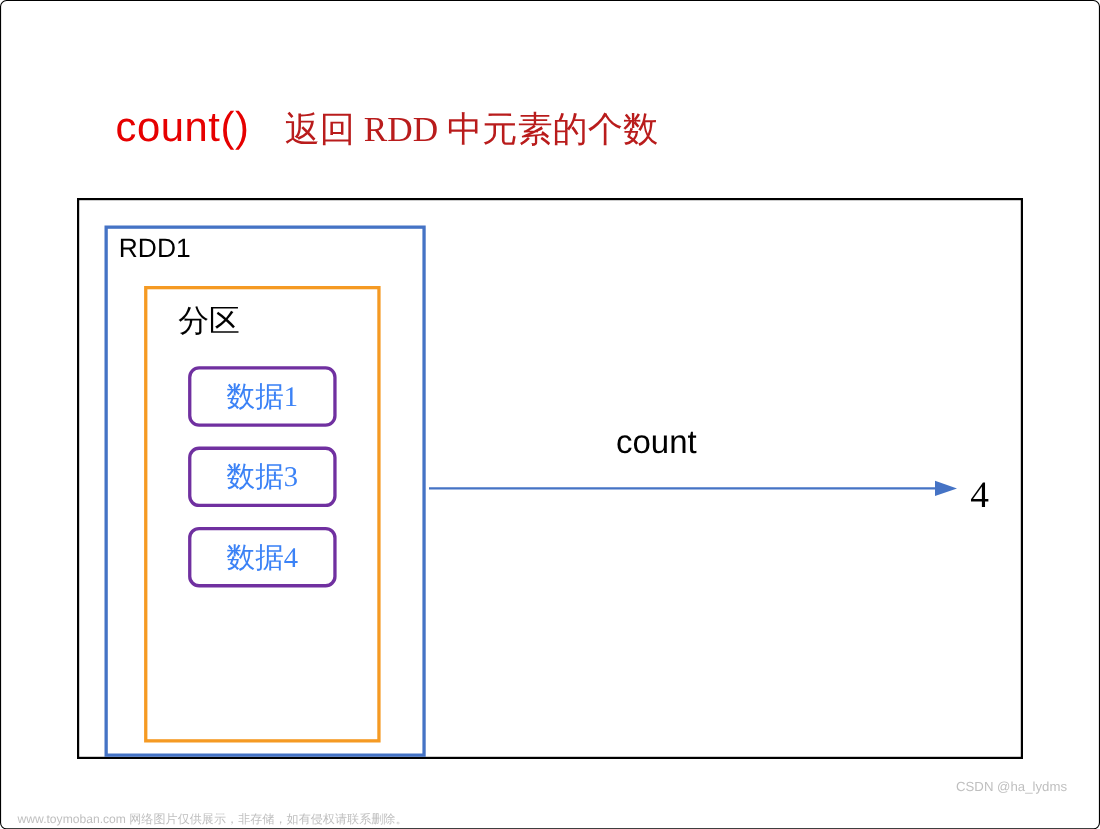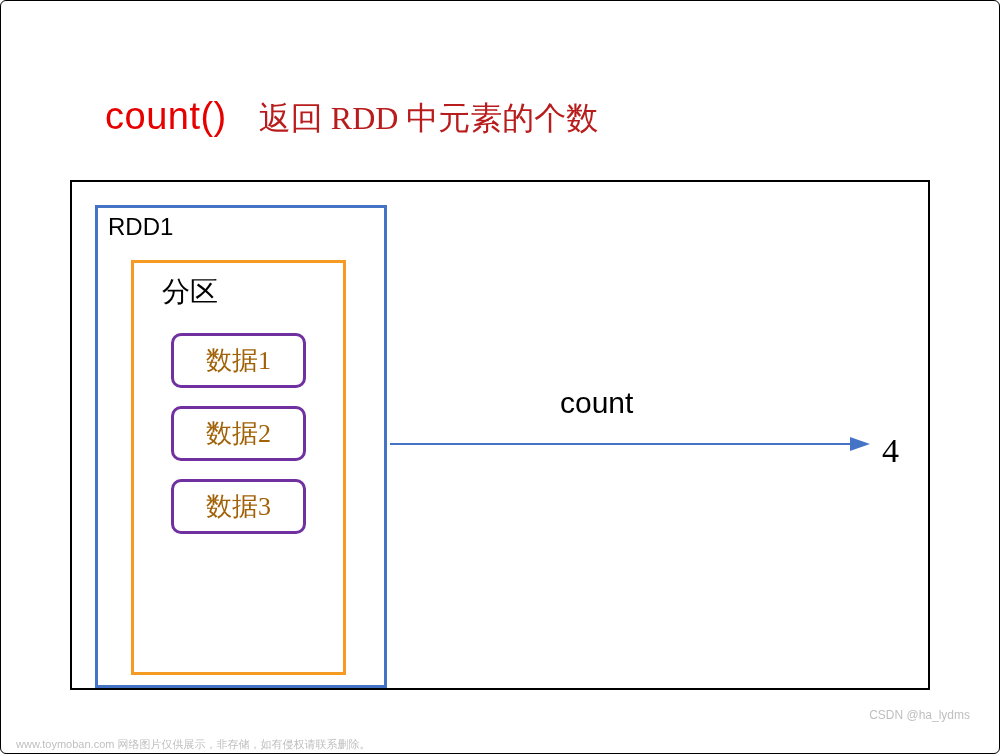--- a/index.html
+++ b/index.html
@@ -104,21 +104,21 @@
     }
     
     .data-item {
       width: 135px;
       height: 55px;
       border: 3px solid #7030a0;
       border-radius: 10px;
       display: flex;
       align-items: center;
       justify-content: center;
-      color: #a16207;
+      color: #3b82f6;
       font-size: 26px;
       font-family: "SimSun", serif;
     }
     
     .arrow-container {
       position: absolute;
       top: 252px;
       left: 318px;
       width: 480px;
       height: 50px;
@@ -180,22 +180,22 @@
 <div class="diagram-outer-box">
 
   <div class="rdd-box">
     <div class="rdd-label">RDD1</div>
 
     <div class="partition-box">
       <div class="partition-label">分区</div>
 
       <div class="data-items">
         <div class="data-item">数据1</div>
-        <div class="data-item">数据2</div>
         <div class="data-item">数据3</div>
+        <div class="data-item">数据4</div>
       </div>
     </div>
   </div>
 
   <div class="arrow-container">
     <div class="arrow-label">count</div>
     <svg class="arrow-svg" viewBox="0 0 480 20">
       <line x1="0" y1="10" x2="465" y2="10" stroke="#4573c5" stroke-width="2"></line>
       <polygon points="480,10 460,3 460,17" fill="#4573c5"></polygon>
     </svg>

